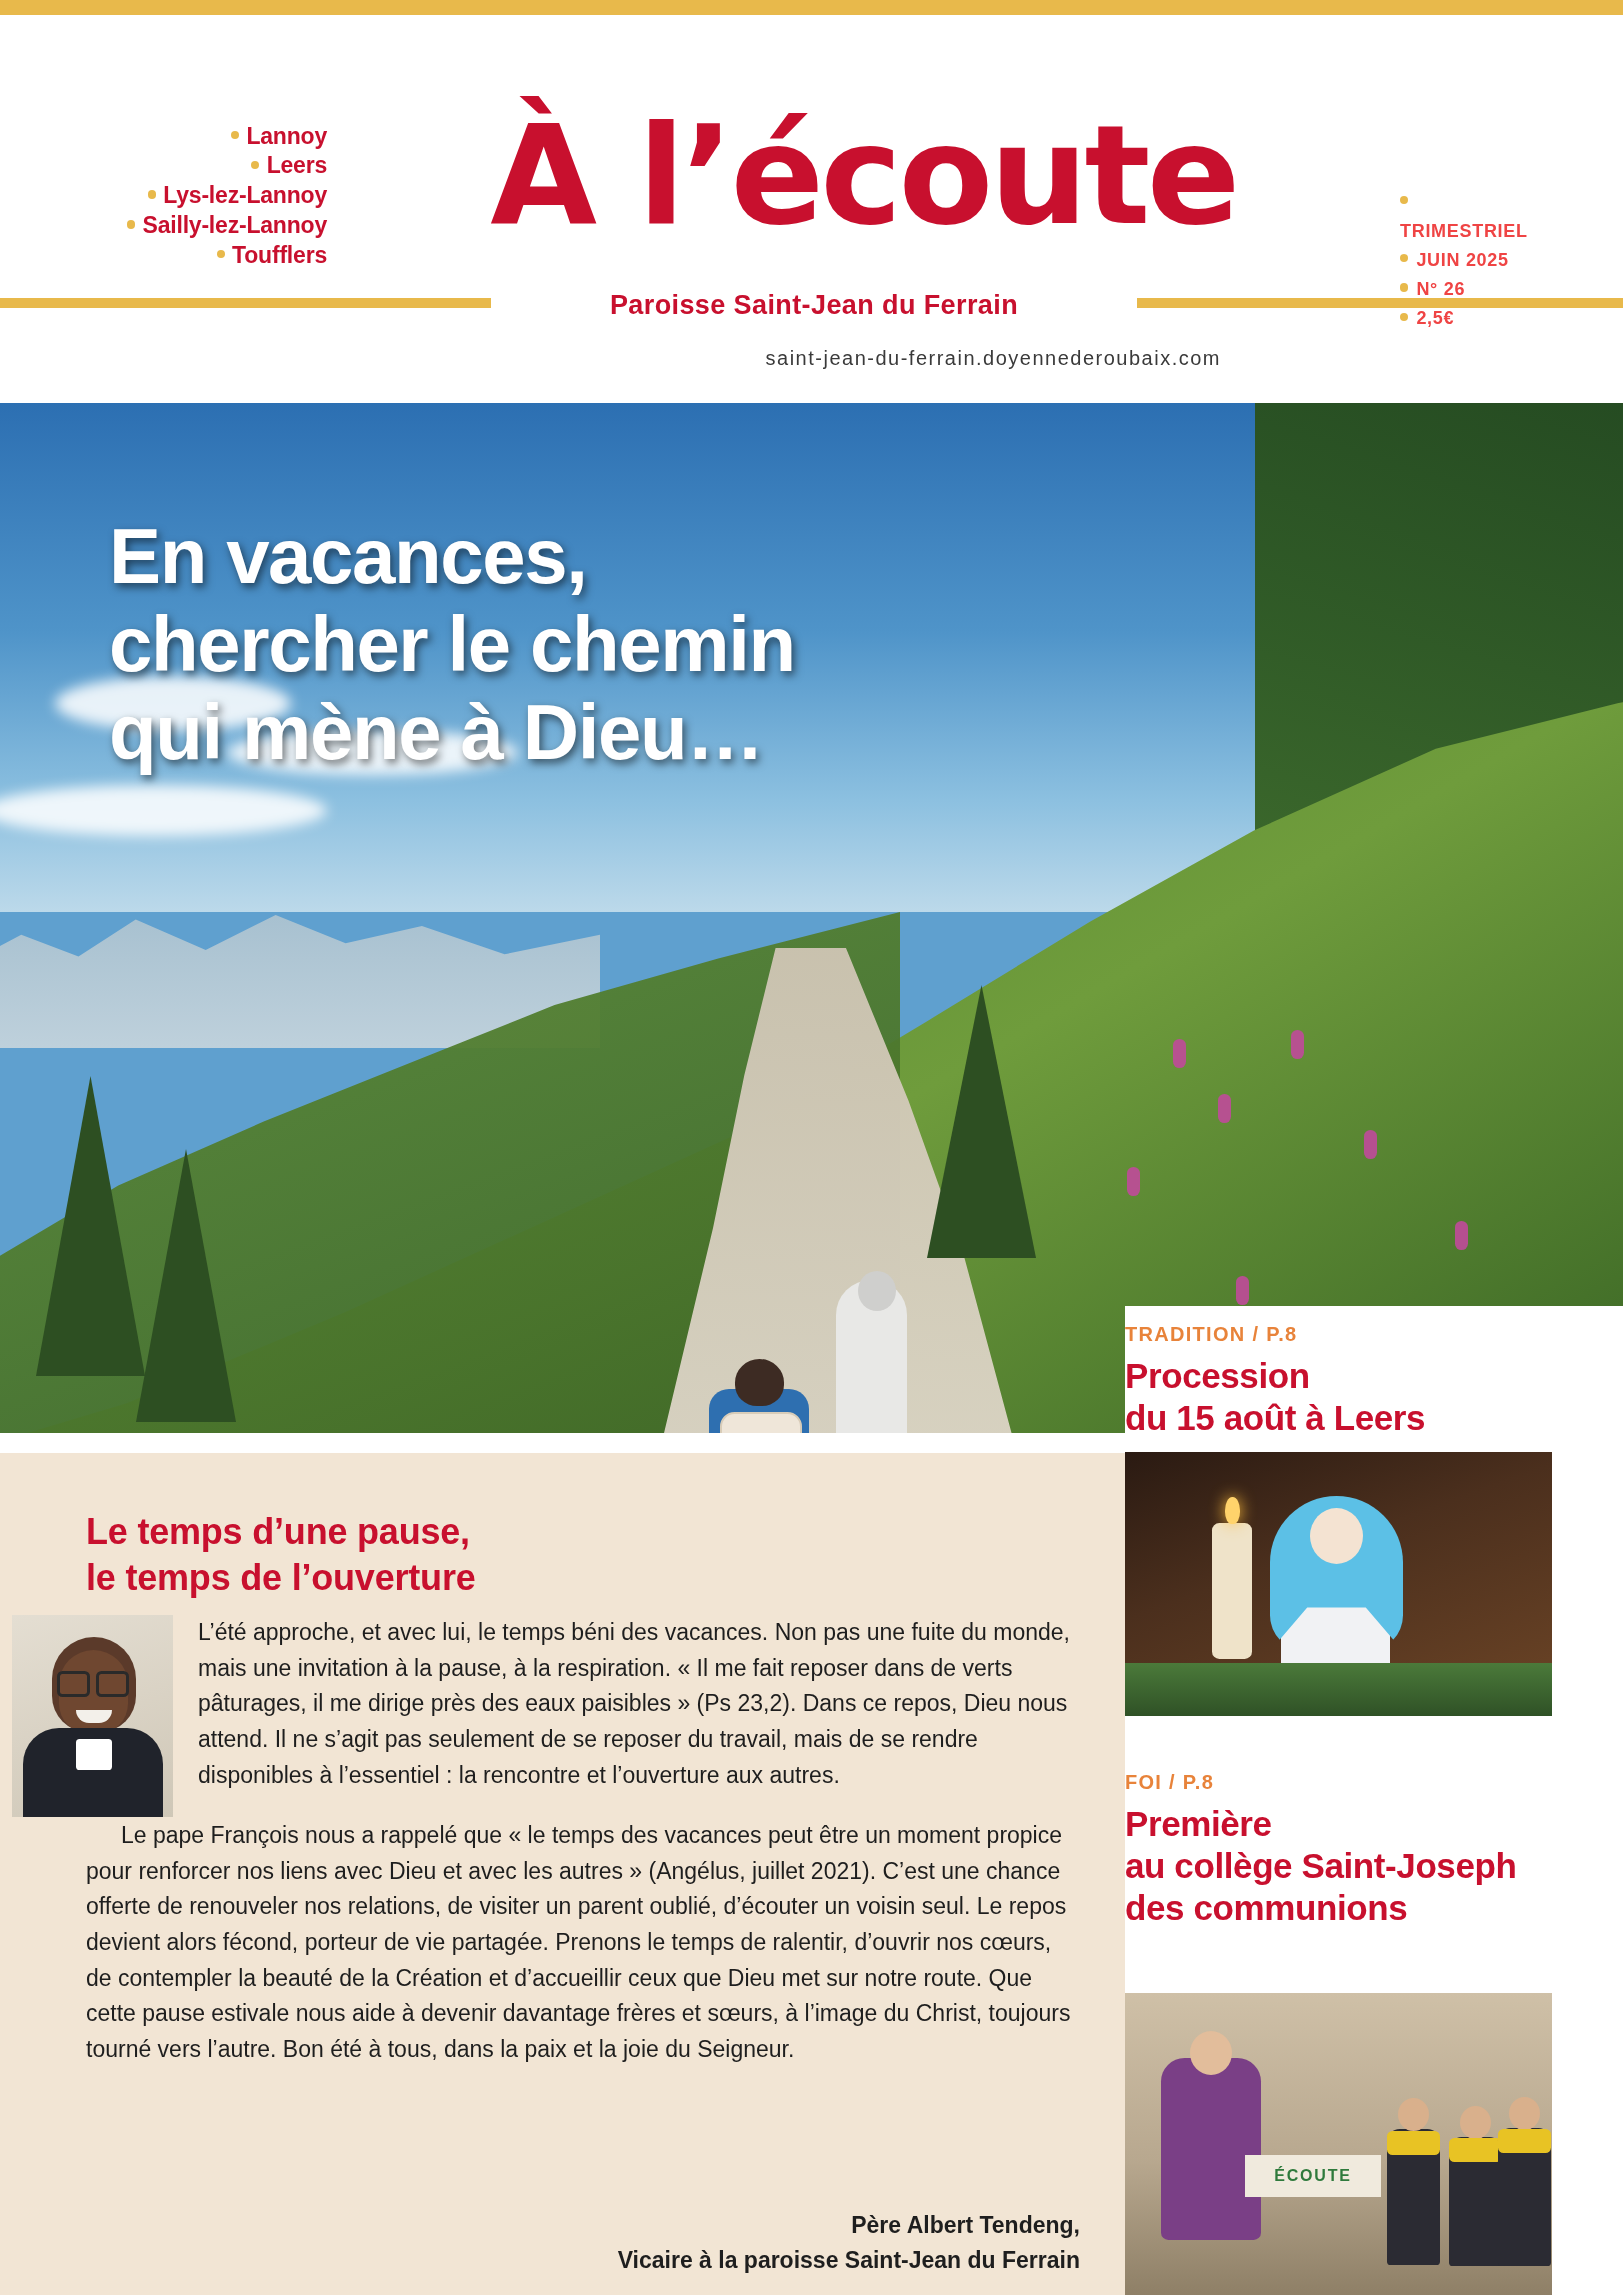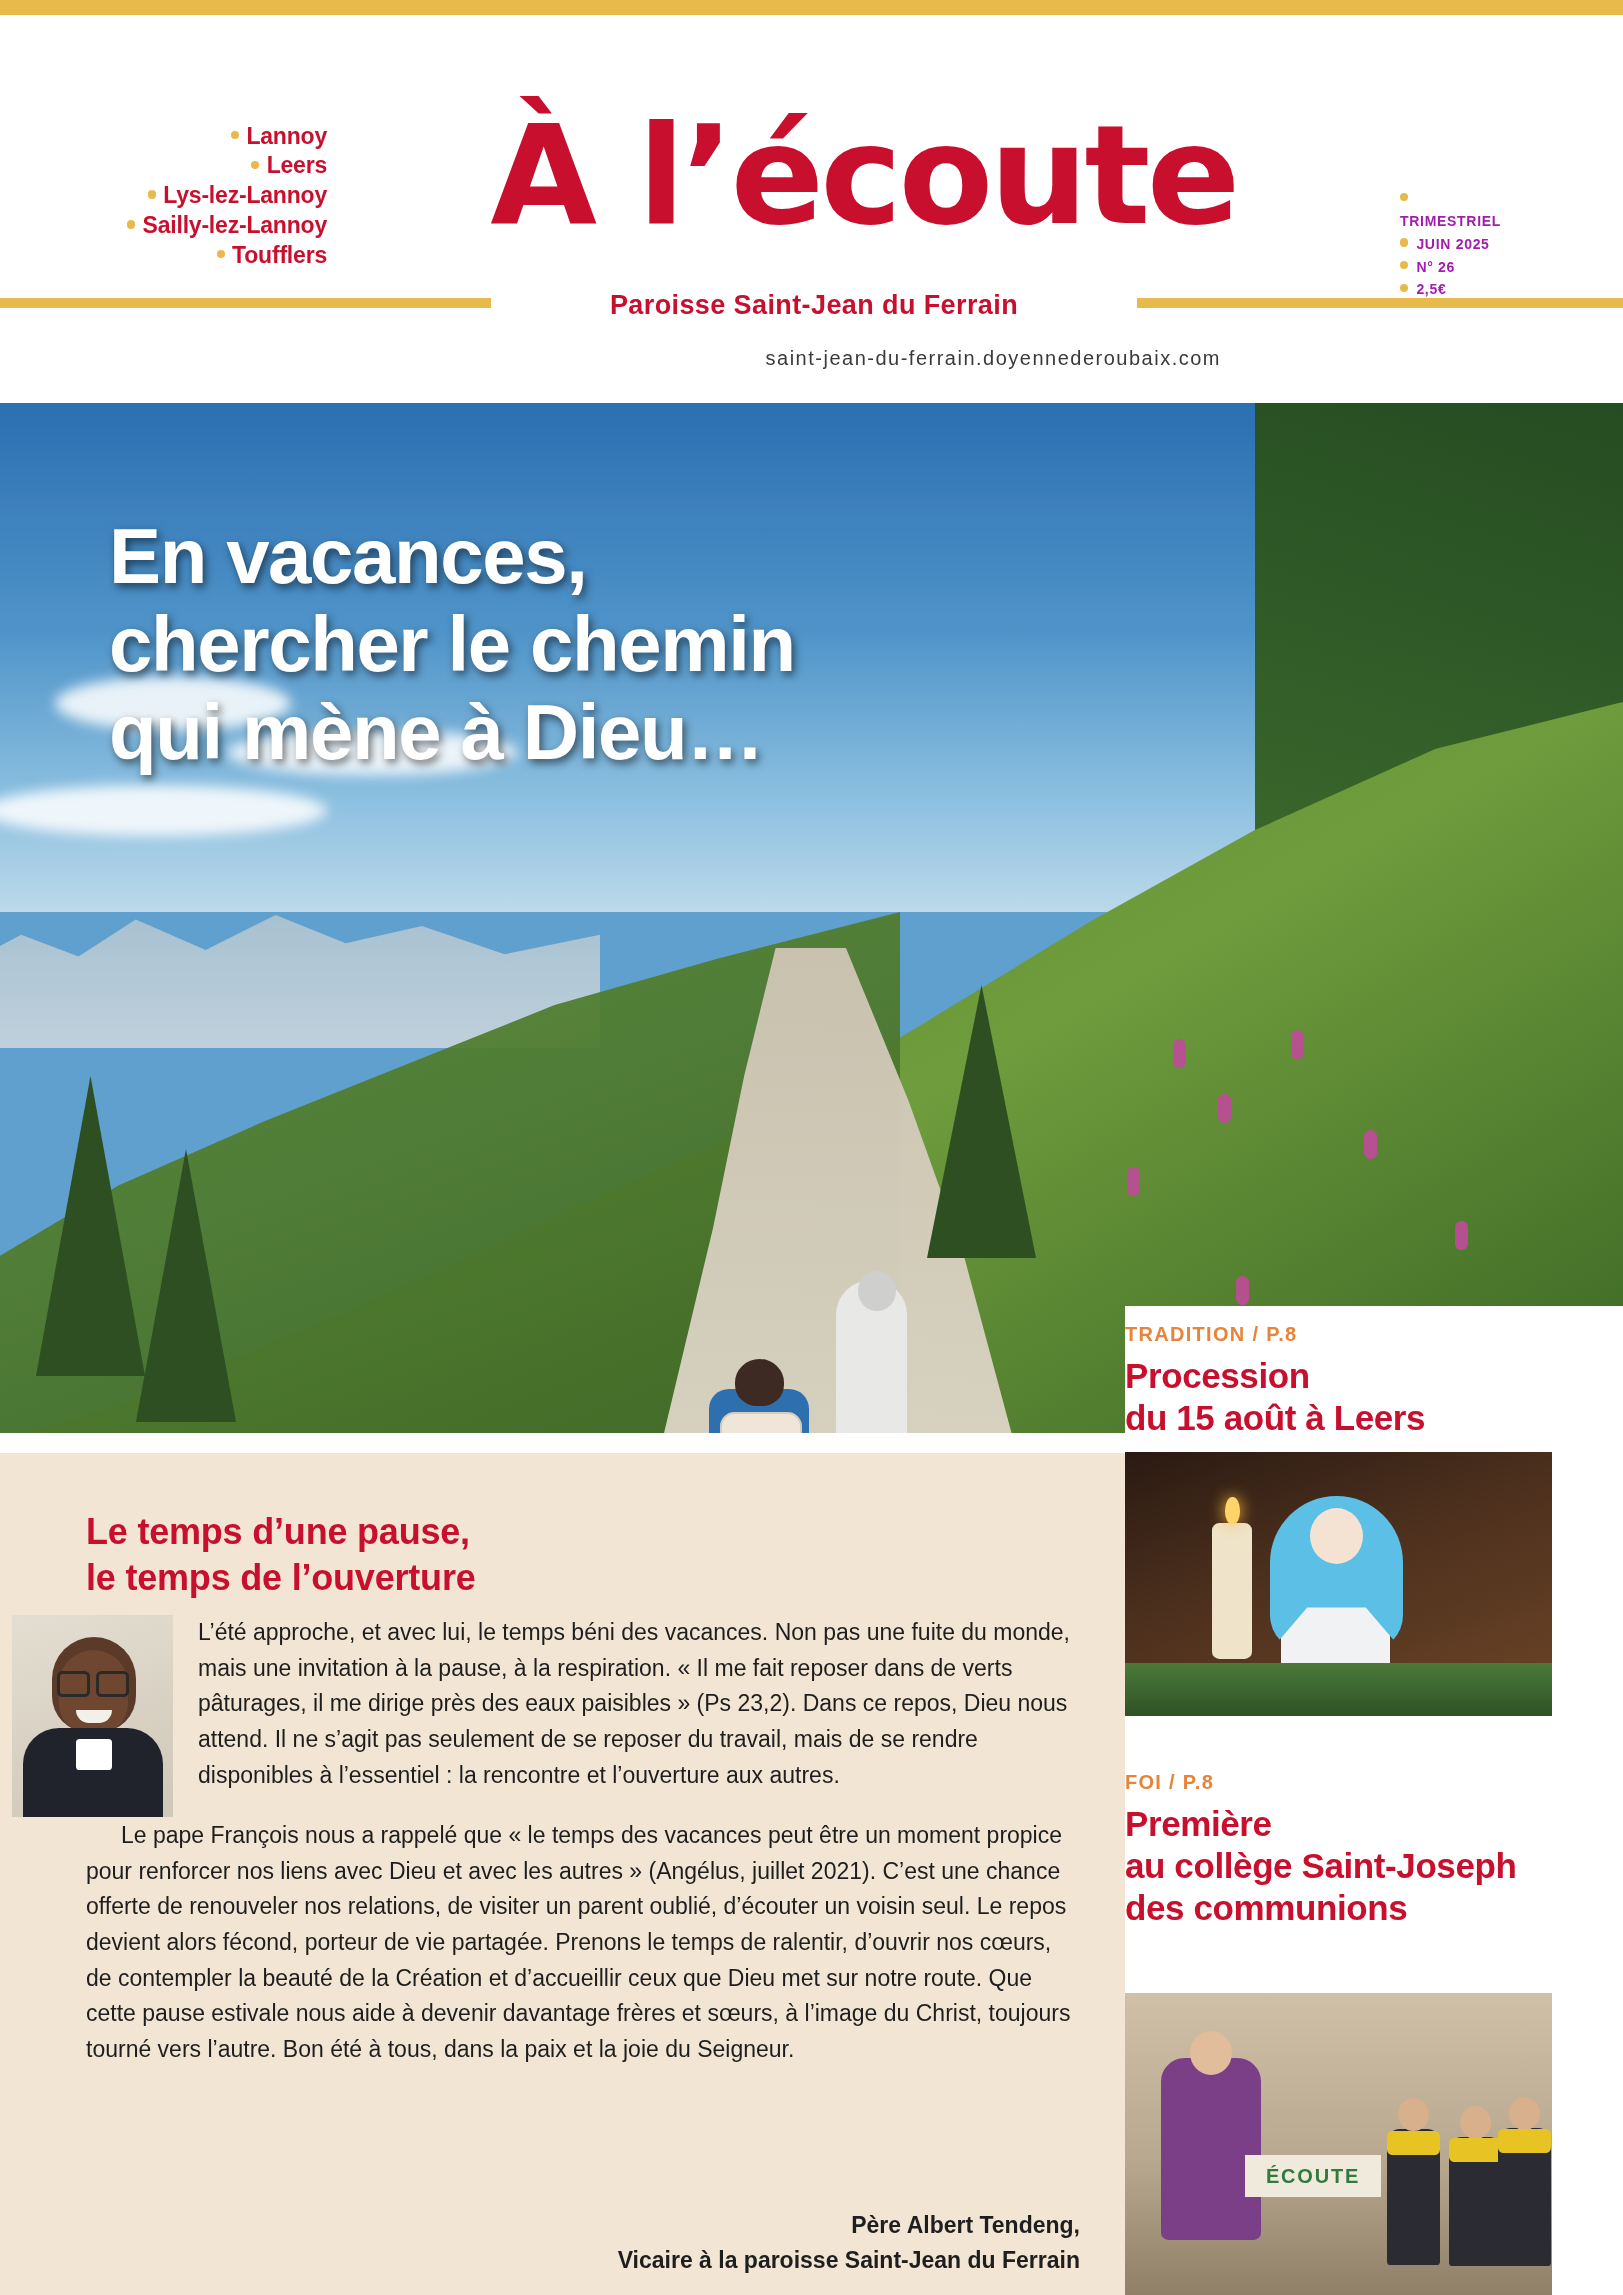--- a/index.html
+++ b/index.html
@@ -68,22 +68,22 @@
     color: #c8102e;
     font-family: "DejaVu Sans", sans-serif;
     font-weight: bold;
     font-size: 138px;
     line-height: 0.95;
     letter-spacing: -3.6px;
   }
   .issue-meta {
     position: absolute;
     left: 1400px; top: 173px;
-    color: #a21caf;
-    font-size: 14px;
+    color: #ef4444;
+    font-size: 18px;
     font-weight: bold;
     line-height: 1.62;
     letter-spacing: 0.7px;
   }
   .issue-meta .dot {
     display: inline-block;
     width: 8.2px; height: 8.2px;
     border-radius: 50%;
     background: #e8b94b;
     margin-right: 8.2px;
@@ -326,21 +326,21 @@
     width: 42px; height: 44px;
     background: #e2bd9b;
     border-radius: 50%;
   }
   .comm-banner {
     position: absolute; left: 120px; top: 162px;
     width: 136px; height: 42px;
     background: #f0eadd;
     color: #2f7a3c;
     font-weight: bold;
-    font-size: 20px;
+    font-size: 16px;
     letter-spacing: 1.8px;
     line-height: 42px;
     text-align: center;
   }
   .comm-kid {
     position: absolute;
     width: 53px;
     background: #2b2b33;
     border-radius: 12.7px 12.7px 3.6px 3.6px;
   }

